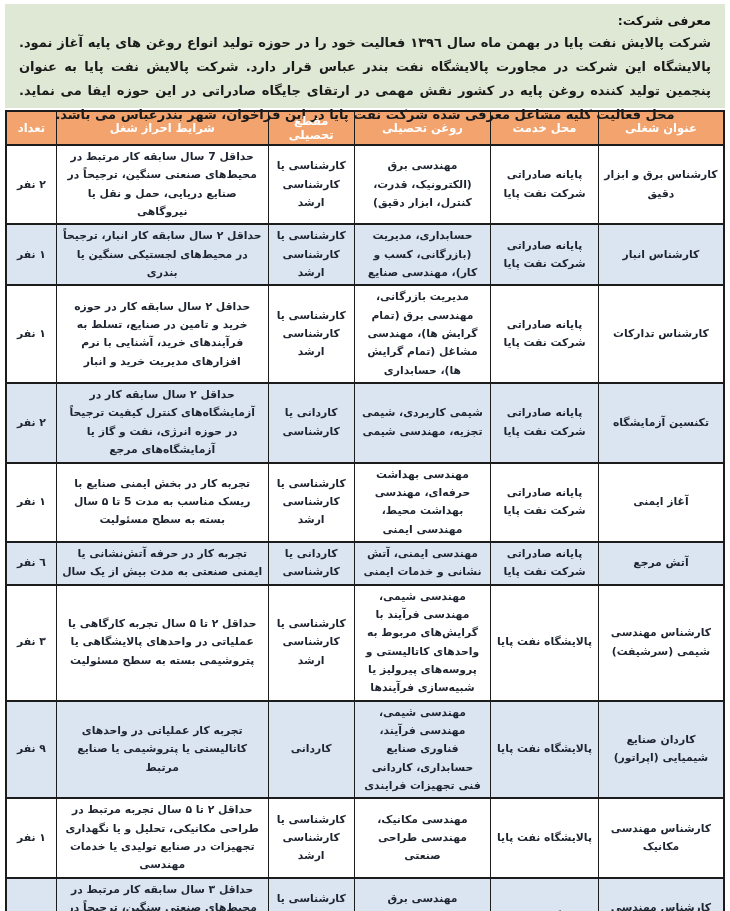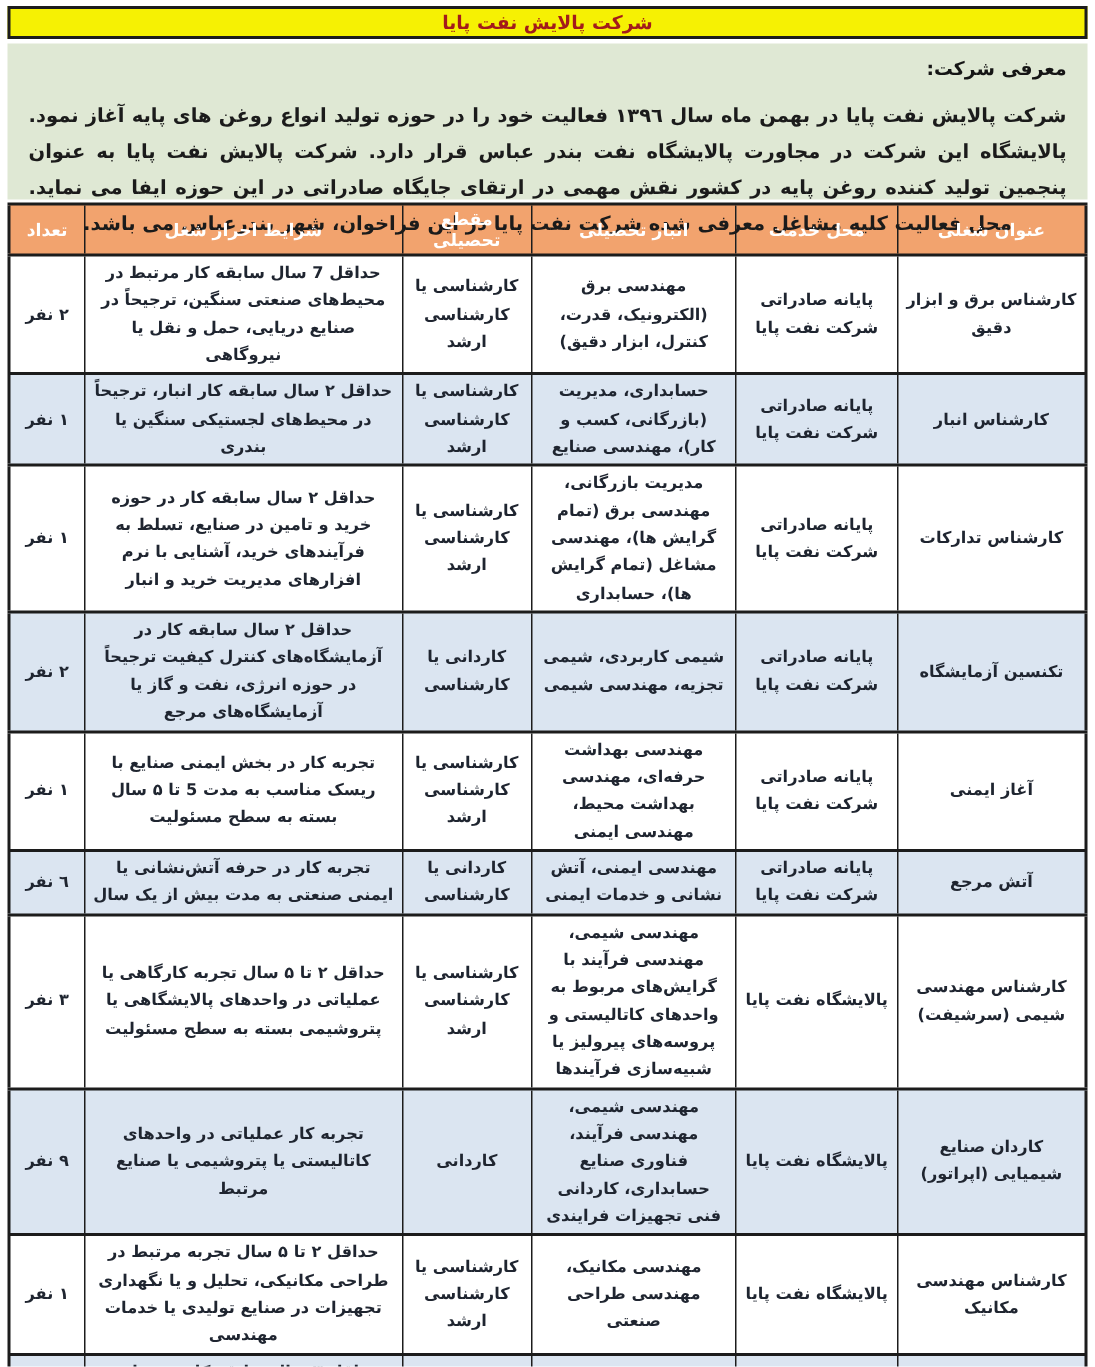--- a/index.html
+++ b/index.html
@@ -25,21 +25,21 @@
     margin-bottom:3px;
   }
   .intro{
     background:var(--intro-bg);
     padding:9px 14px 8px 14px;
     height:104px;
     margin-bottom:2px;
     color:#151515;
   }
   .intro-heading{
-    font-weight:bold;font-size:12.5px;margin-bottom:13px;
+    font-weight:bold;font-size:12.5px;margin-bottom:3px;
   }
   .intro-body{
     font-size:13px;font-weight:bold;line-height:1.85;
     text-align:justify;text-align-last:center;
     color:#1b1b1b;
   }
   table.jobs-table{
     width:100%;border-collapse:collapse;table-layout:fixed;
     border:2px solid var(--border);
   }
@@ -75,41 +75,40 @@
   .jobs-table tbody tr:nth-child(12){height:53px;}
   col.c-title{width:17.5%;} col.c-location{width:15%;}
   col.c-field{width:19%;} col.c-degree{width:12%;}
   col.c-req{width:29.5%;} col.c-count{width:7%;}
 </style>
 </head>
 <body>
 
 <div class="page">
 
-  <div class="title-bar">شرکت پالایش نفت پایا</div>
 
   <div class="intro">
     <div class="intro-heading">معرفی شرکت:</div>
     <p class="intro-body">شرکت پالایش نفت پایا در بهمن ماه سال ۱۳۹٦ فعالیت خود را در حوزه تولید انواع روغن های پایه آغاز نمود. پالایشگاه این شرکت در مجاورت پالایشگاه نفت بندر عباس قرار دارد. شرکت پالایش نفت پایا به عنوان پنجمین تولید کننده روغن پایه در کشور نقش مهمی در ارتقای جایگاه صادراتی در این حوزه ایفا می نماید. محل فعالیت کلیه مشاغل معرفی شده شرکت نفت پایا در این فراخوان، شهر بندرعباس می باشد.</p>
   </div>
 
   <table class="jobs-table">
     <colgroup>
       <col class="c-title">
         <col class="c-location">
         <col class="c-field">
       <col class="c-degree">
         <col class="c-req">
         <col class="c-count">
     </colgroup>
     <thead>
       <tr>
         <th>عنوان شغلی</th>
         <th>محل خدمت</th>
-        <th>انبار تحصیلی</th>
+        <th>روغن تحصیلی</th>
         <th>مقطع تحصیلی</th>
         <th>شرایط احراز شغل</th>
         <th>تعداد</th>
       </tr>
     </thead>
     <tbody>
       <tr>
         <td>کارشناس برق و ابزار دقیق</td>
         <td>پایانه صادراتی شرکت نفت پایا</td>
         <td>مهندسی برق (الکترونیک، قدرت، کنترل، ابزار دقیق)</td>

